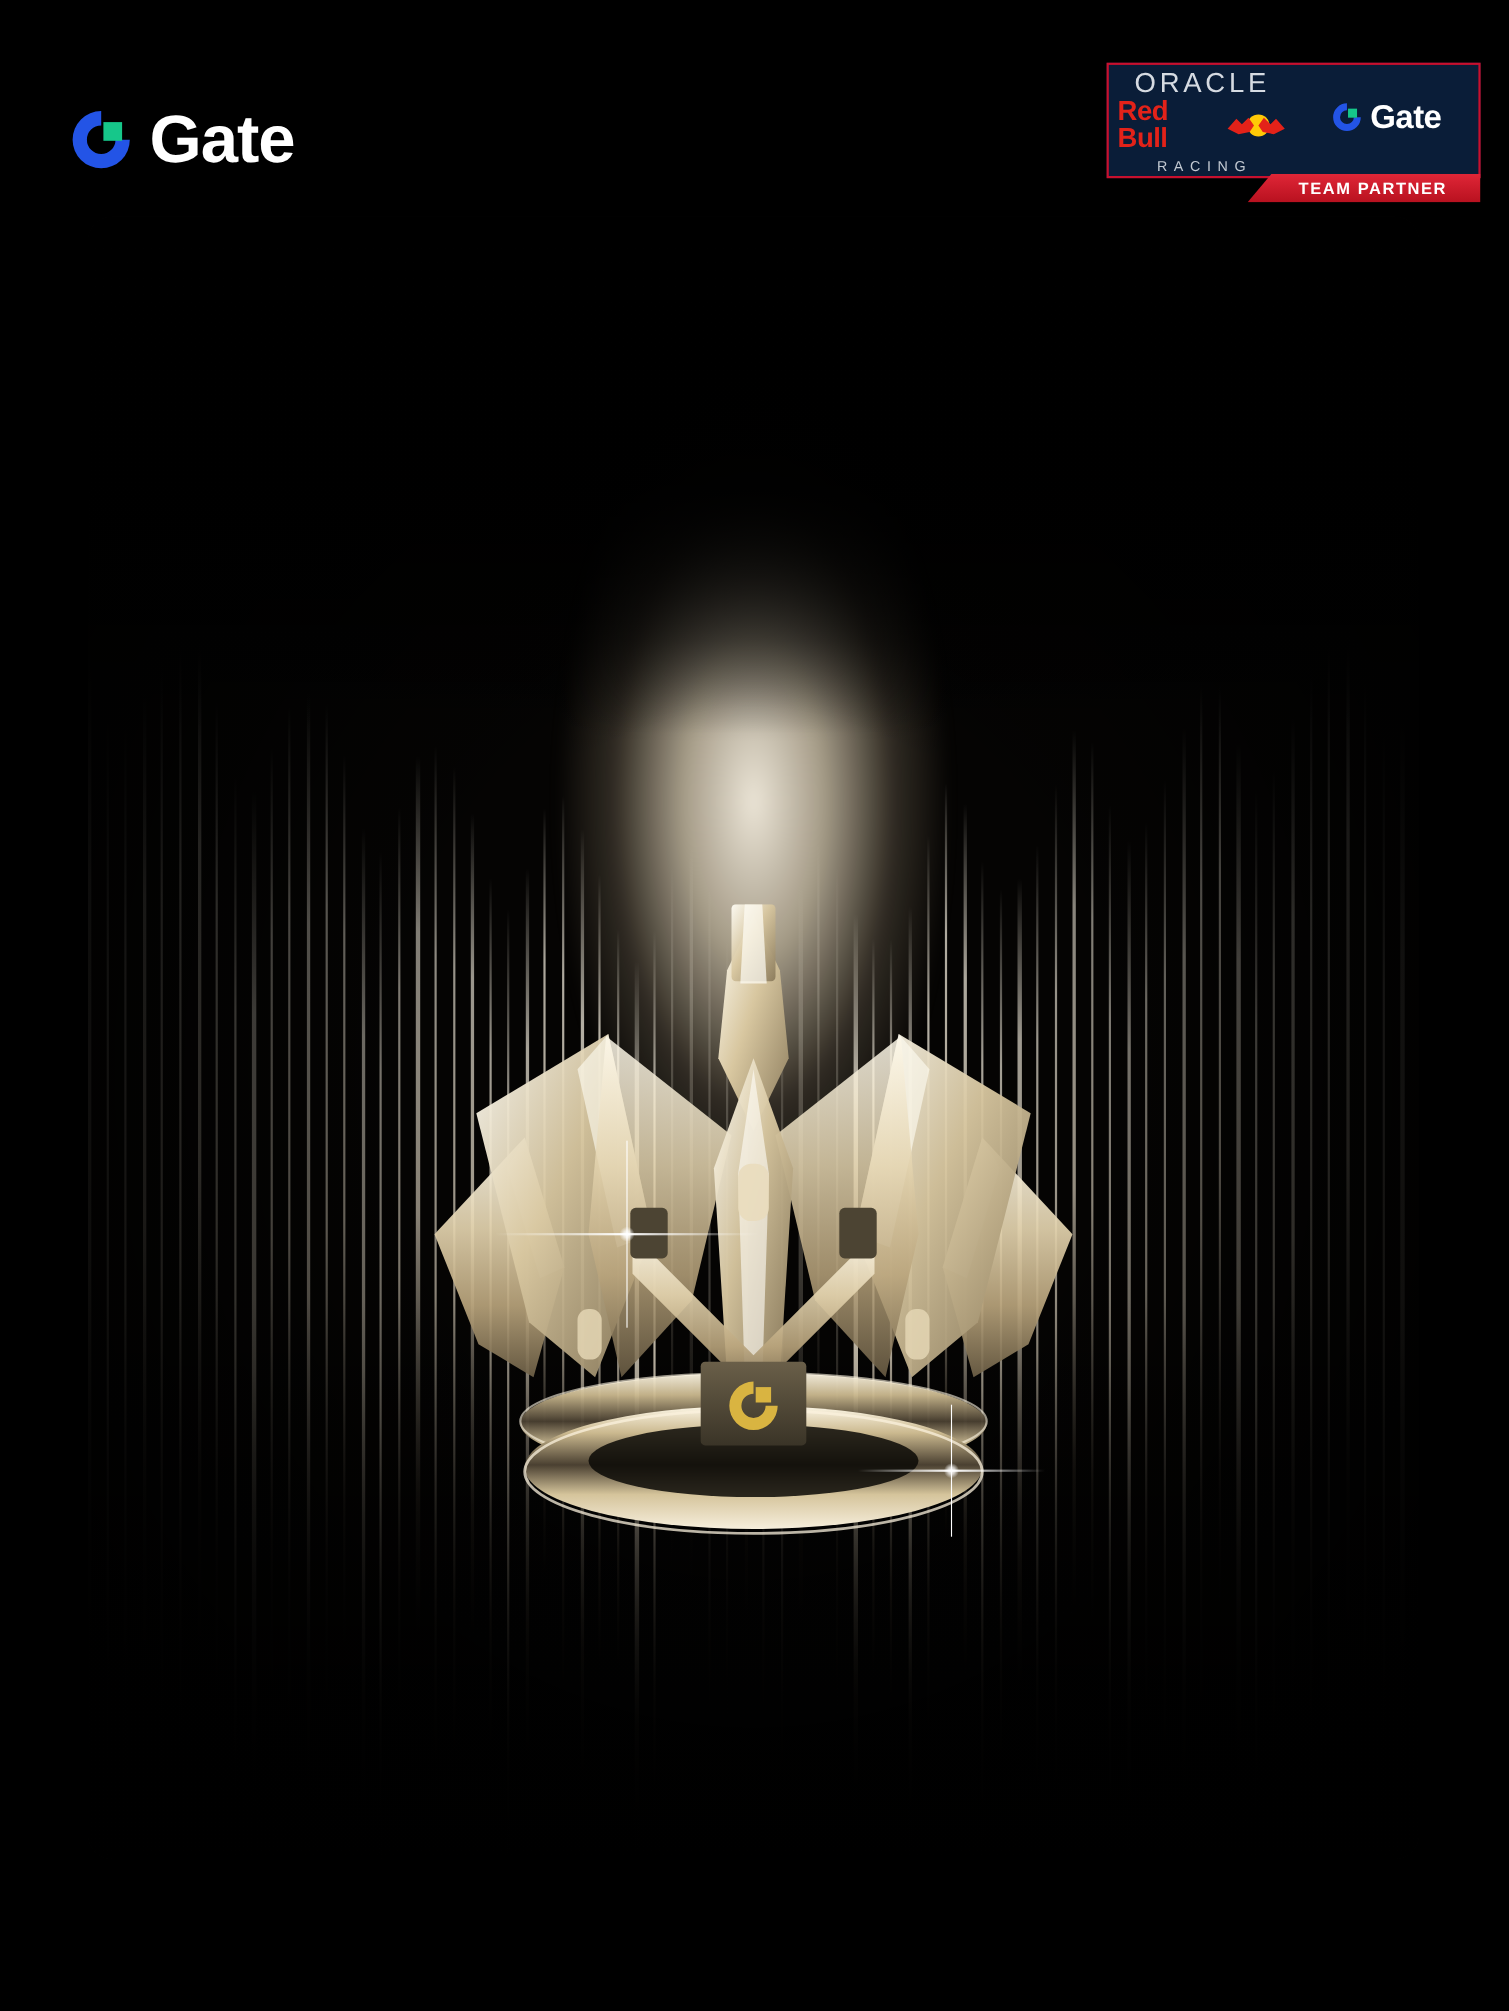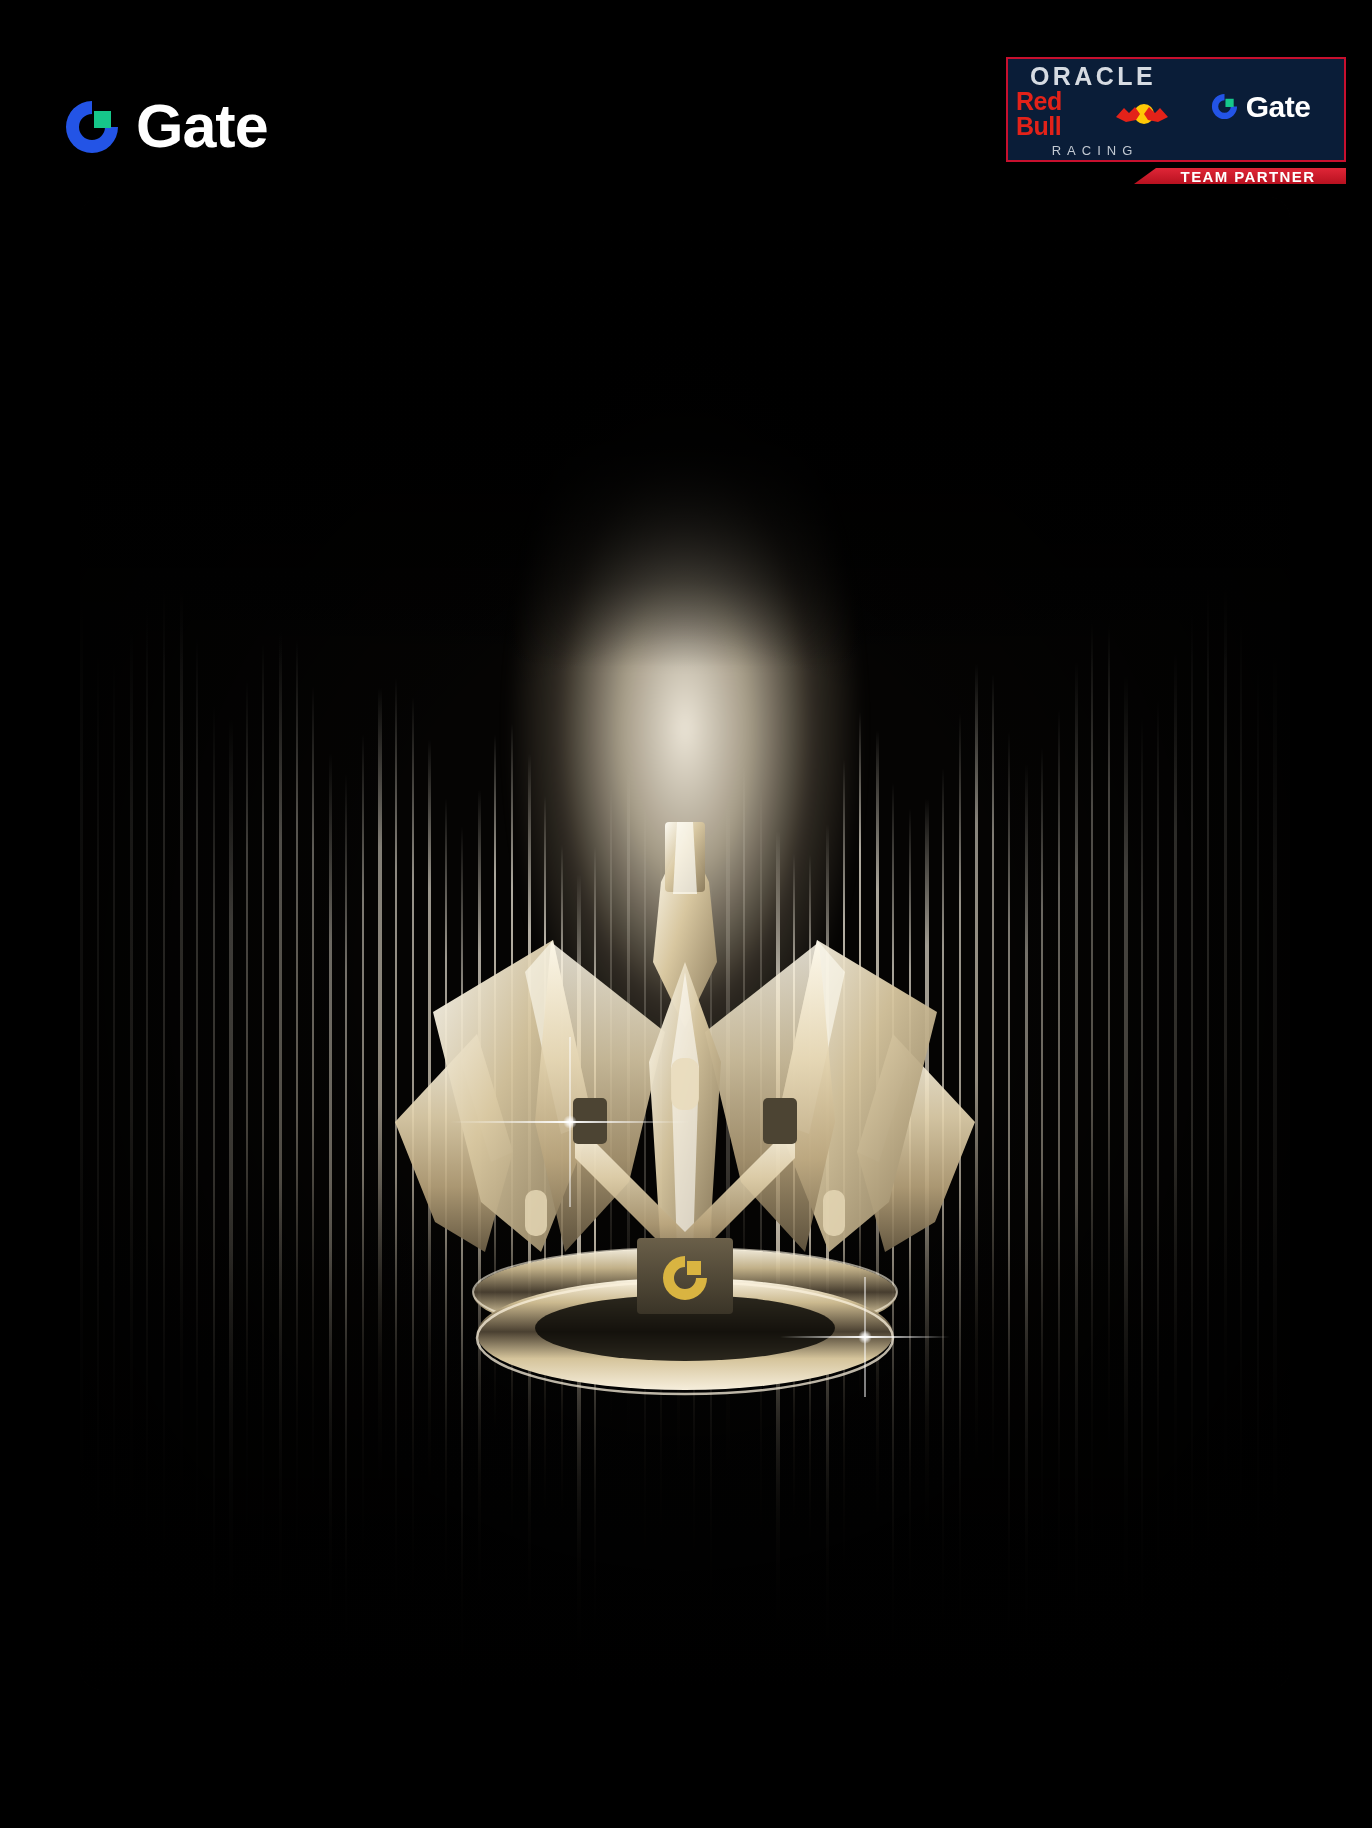--- a/index.html
+++ b/index.html
@@ -35,21 +35,21 @@
     background:#0a1d38;
     border:2px solid #c8102e;
     display:flex; align-items:center;
   }
   .badge-left {
     width:168px; height:100%;
     display:flex; flex-direction:column; justify-content:center;
     align-items:center; padding:8px 6px 6px 8px;
   }
   .b-oracle {
-    font-size:25px; font-weight:700; letter-spacing:3.4px;
+    font-size:25px; font-weight:400; letter-spacing:3.4px;
     color:#d6dbe2; line-height:1; margin-bottom:0;
   }
   .b-redbull-row { display:flex; align-items:center; gap:3px; }
   .b-redbull {
     font-size:25px; font-weight:700; color:#e32219;
     line-height:1; letter-spacing:-0.5px;
   }
   .bulls { position:relative; width:56px; height:26px; }
   .b-divider {
     width:152px; height:1px; margin:3px 0 2px 0;
@@ -63,21 +63,21 @@
     flex:1; height:100%;
     display:flex; align-items:center; justify-content:center;
     gap:7px; padding-bottom:6px;
   }
   .badge-gate-mark { position:relative; width:29px; height:29px; }
   .badge-gate-word {
     font-size:30px; font-weight:700; color:#fff; letter-spacing:-0.5px;
   }
   .team-partner {
     position:absolute; right:0; bottom:0;
-    height:16px; width:212px;
+    height:26px; width:212px;
     background:linear-gradient(180deg,#e02637 0%,#b8111f 100%);
     display:flex; align-items:center; justify-content:center;
     clip-path:polygon(22px 0, 100% 0, 100% 100%, 0 100%);
   }
   .team-partner span {
     font-size:15px; font-weight:700; color:#fff;
     letter-spacing:1.4px; padding-left:16px;
   }
 
   

